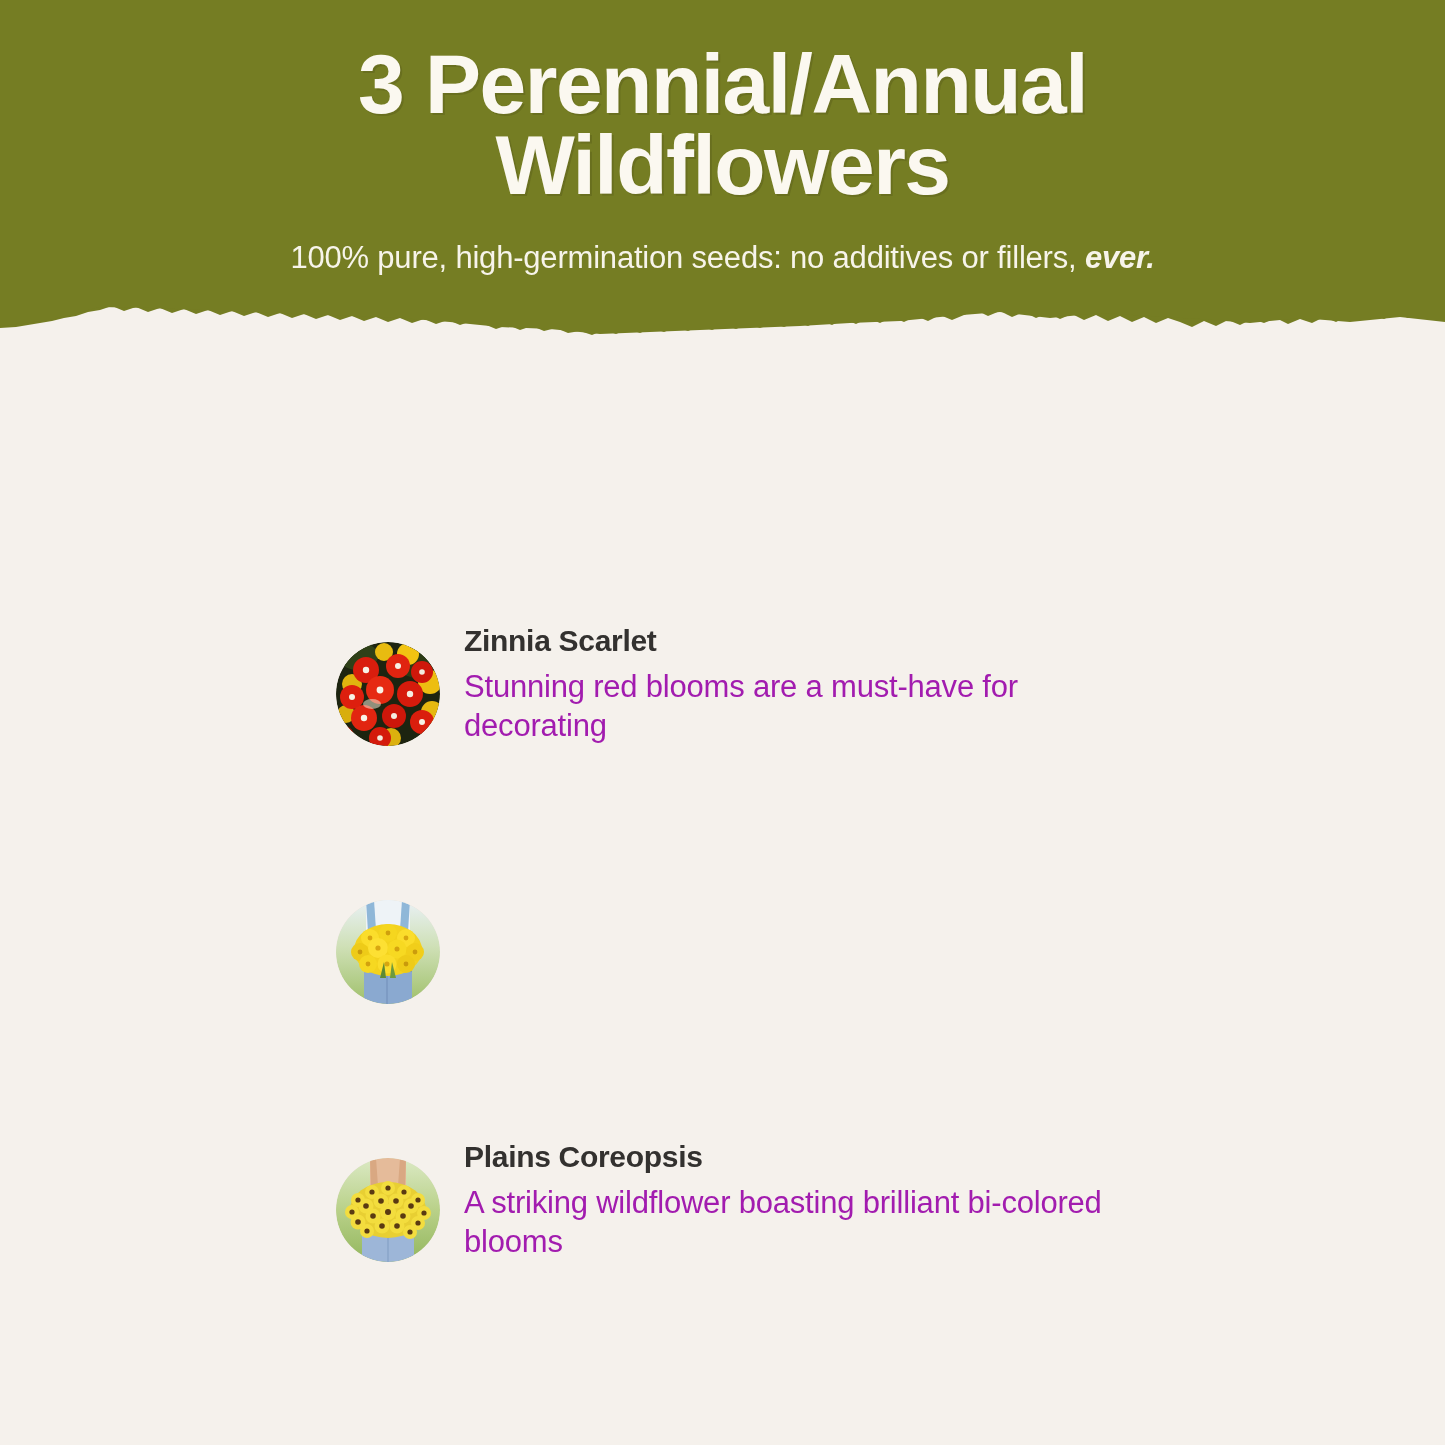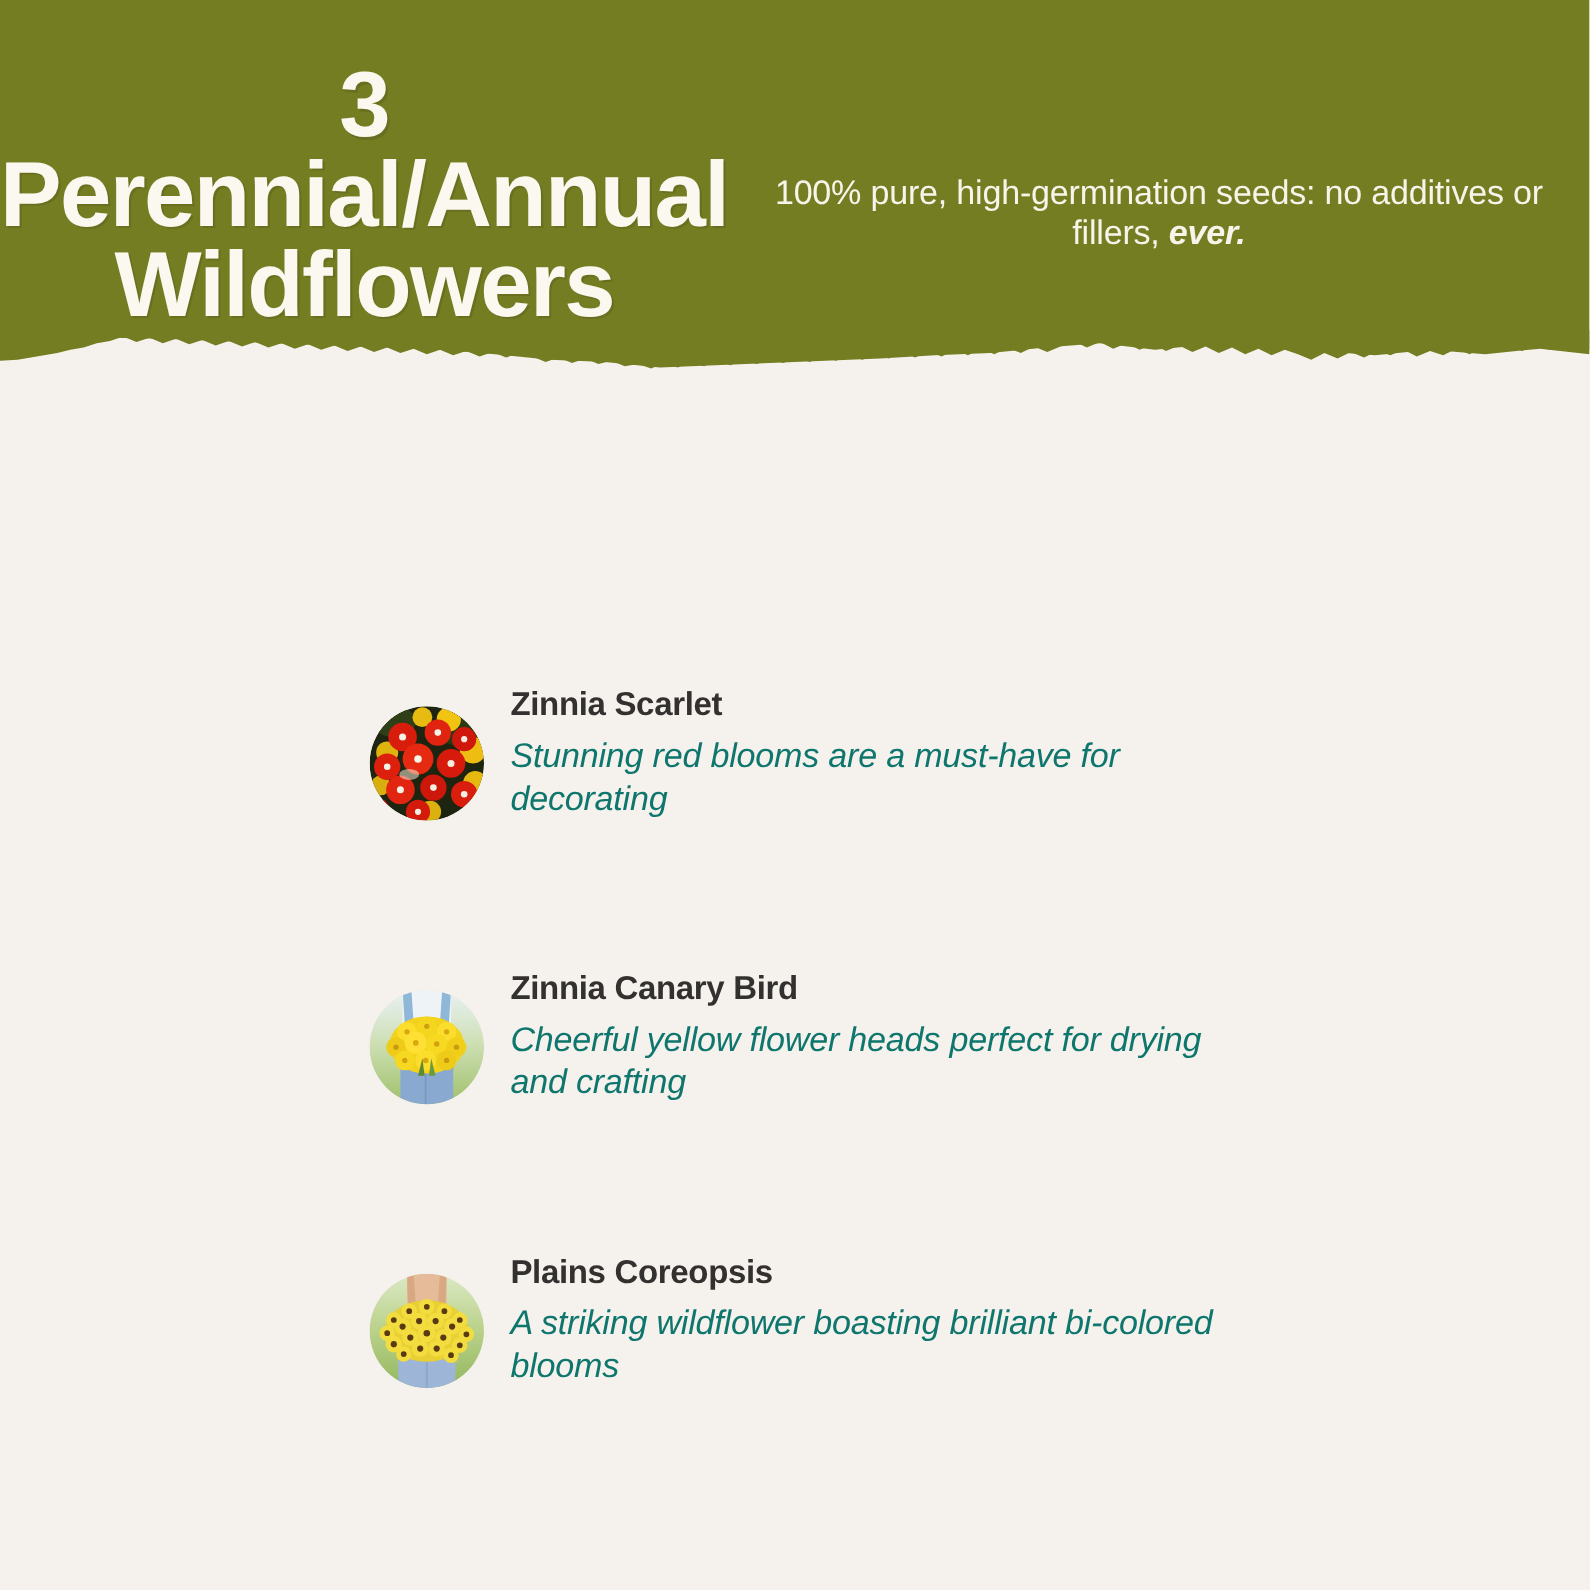--- a/index.html
+++ b/index.html
@@ -30,20 +30,21 @@
     width: 1445px;
     height: 348px;
   }
   .header-content {
     position: absolute;
     top: 0;
     left: 0;
     width: 1445px;
     height: 310px;
     display: flex;
+    flex-direction: column;
     align-items: center;
     justify-content: flex-start;
     padding-top: 44px;
     box-sizing: border-box;
   }
   .headline {
     color: #fbf8f0;
     font-size: 84px;
     font-weight: 700;
     line-height: 0.97;
@@ -101,29 +102,28 @@
   .item-title {
     color: #33312f;
     font-size: 30px;
     font-weight: 700;
     letter-spacing: -0.3px;
     line-height: 1.15;
     margin: 0;
     padding-top: 20px;
   }
   .item-desc {
-    color: #0f766e;
+    color: #a21caf;
     font-size: 31px;
     font-weight: 400;
     line-height: 1.28;
     letter-spacing: -0.2px;
     margin: 0;
     padding-top: 8px;
     max-width: 680px;
-    font-style: italic;
   }
 </style>
 </head>
 <body>
 
 <div class="header">
 
   <svg class="header-bg" viewBox="0 0 1445 348" preserveAspectRatio="none">
     <path fill="#757d23" d="M0,0 L1445,0 L1445,318
       L1432,320 L1420,314 L1408,318 L1396,313 L1384,319 L1372,315 L1360,320 L1348,316
@@ -248,24 +248,20 @@
           <circle cx="32" cy="64" r="9" fill="#f6d821"></circle>
           <circle cx="32" cy="64" r="2.4" fill="#d2a10e"></circle>
           <circle cx="51" cy="64" r="9.5" fill="#fbdd2b"></circle>
           <circle cx="51" cy="64" r="2.5" fill="#d8a610"></circle>
           <circle cx="70" cy="64" r="9" fill="#eecb18"></circle>
           <circle cx="70" cy="64" r="2.4" fill="#c99a0c"></circle>
           <path d="M48,62 L44,78 L50,78 Z" fill="#5d8a33"></path>
           <path d="M56,62 L60,78 L54,78 Z" fill="#6d9a3d"></path>
         </g>
       </svg>
-    </div>
-    <div class="item-text">
-      <div class="item-title">Zinnia Canary Bird</div>
-      <div class="item-desc">Cheerful yellow flower heads perfect for drying and crafting</div>
     </div>
   </div>
 
   <div class="item">
     <div class="thumb">
       <svg viewBox="0 0 104 104">
         <defs>
           <clipPath id="c3">
               <circle cx="52" cy="52" r="52"></circle>
             </clipPath>

